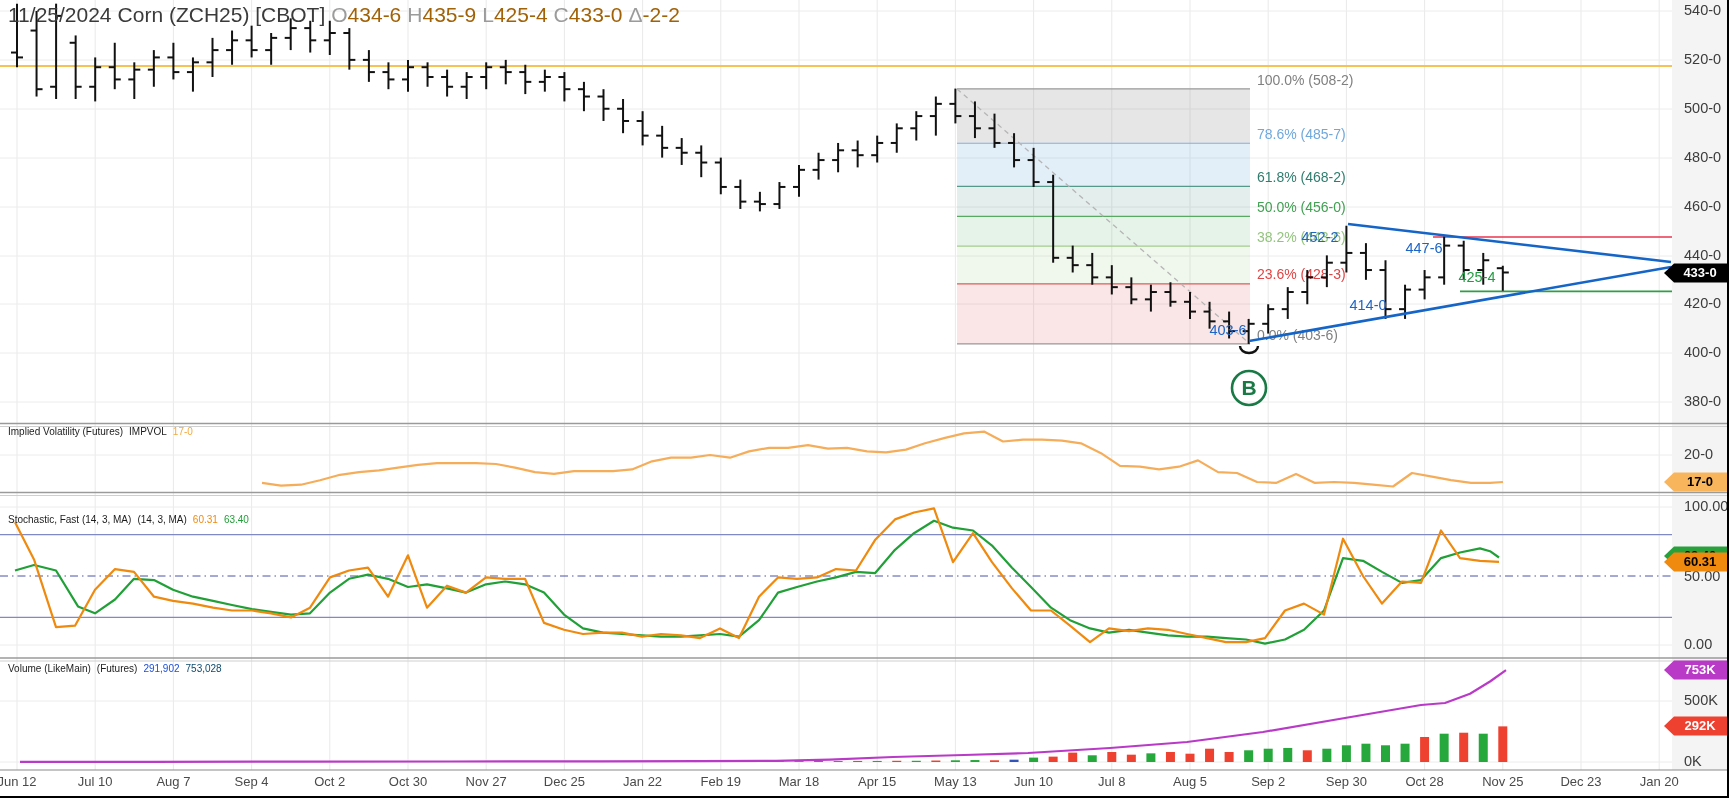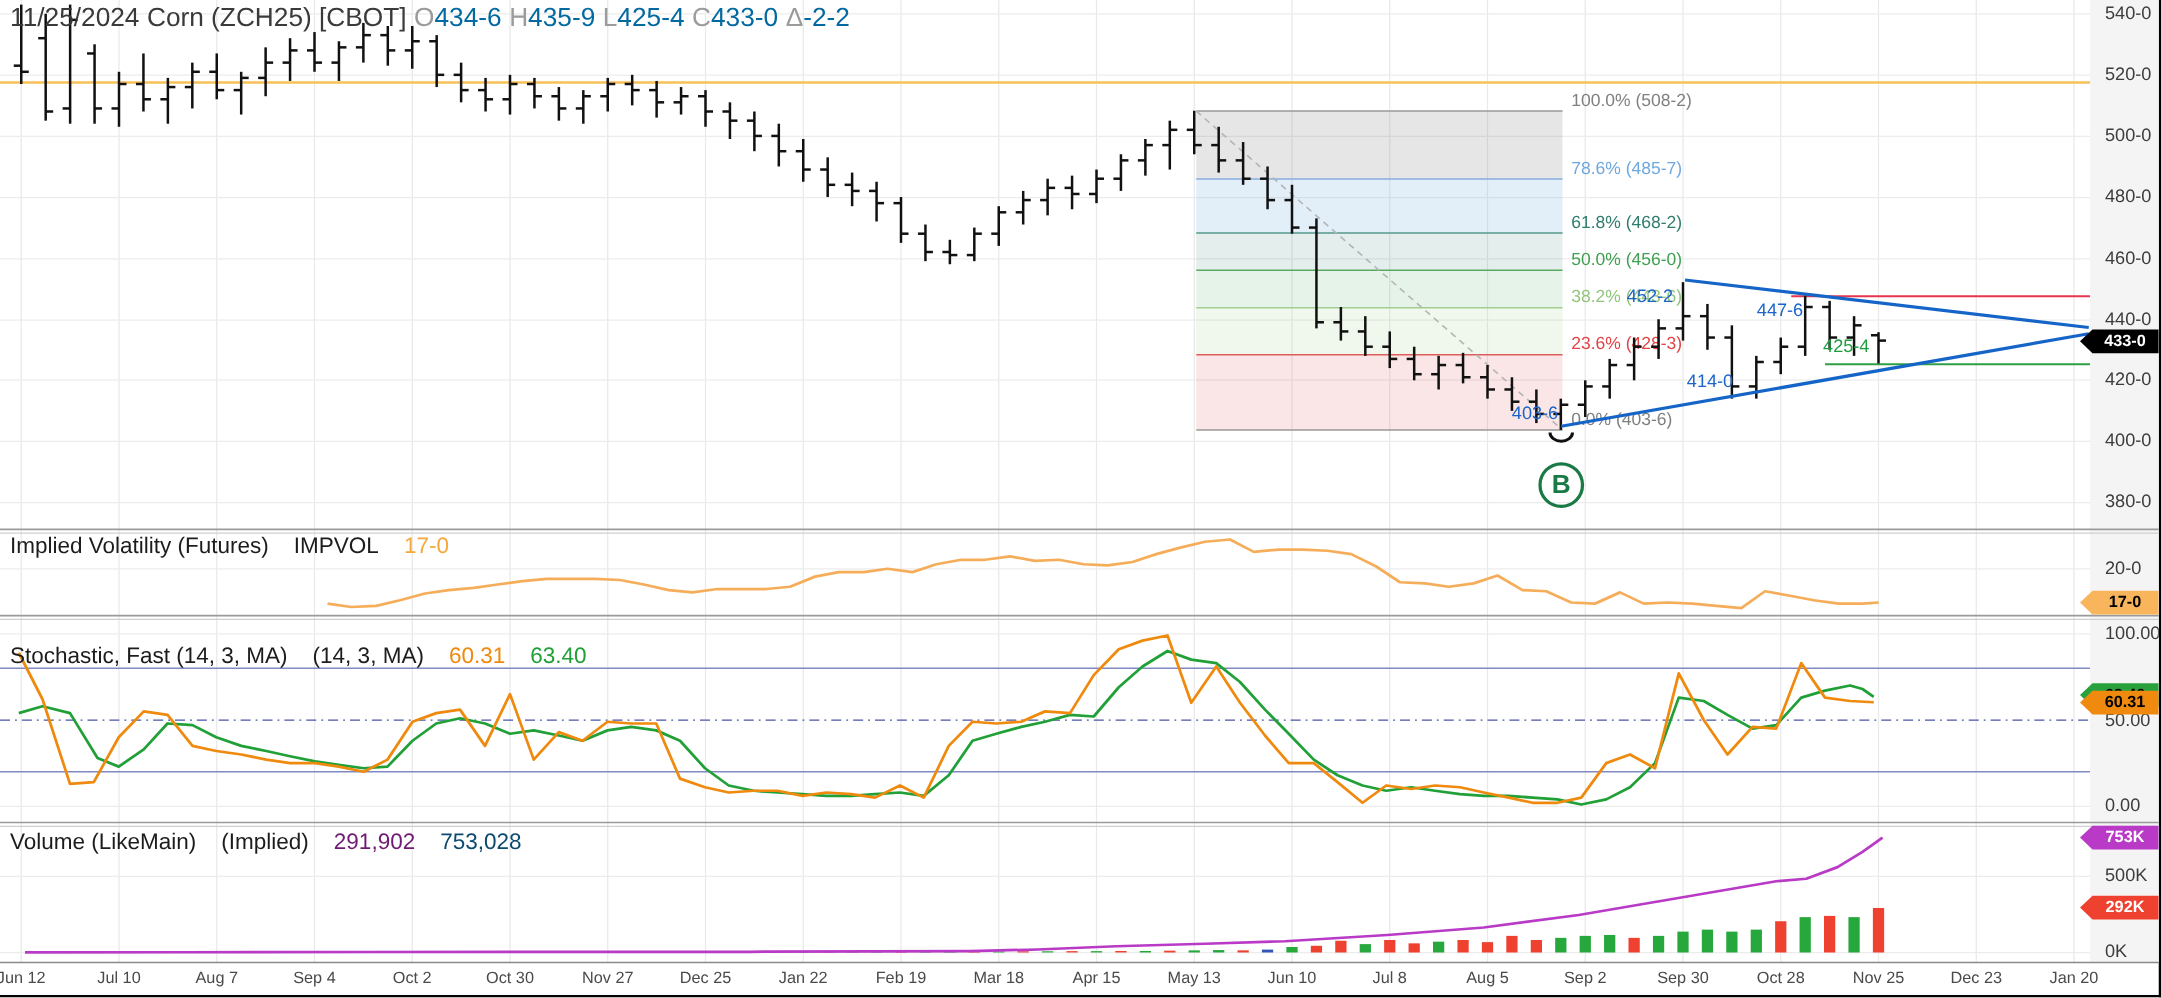--- a/index.html
+++ b/index.html
@@ -1,27 +1,27 @@
 <!DOCTYPE html>
 <html><head>
 <meta charset="utf-8">
 <style>
   html,body{margin:0;padding:0;background:#fff;}
   .chart{position:relative;width:1729px;height:798px;background:#fff;
     font-family:"Liberation Sans",sans-serif;overflow:hidden;
     border-right:2px solid #000;border-bottom:2px solid #000;box-sizing:border-box;}
   #plot{position:absolute;left:0;top:0;}
   .titlebar{position:absolute;left:8px;top:3px;font-size:21px;color:#3a3a3a;display:flex;gap:6px;white-space:nowrap;z-index:5;}
-  .ptitle{position:absolute;left:8px;font-size:18px;color:#1c1c1c;display:flex;gap:20px;white-space:nowrap;z-index:5;}
+  .ptitle{position:absolute;left:8px;font-size:10px;color:#1c1c1c;display:flex;gap:6px;white-space:nowrap;z-index:5;}
   .lbl{color:#9b9b9b;}
-  .val{color:#0369a1;}
+  .val{color:#a16207;}
   .v-iv{color:#f5a93c;}
   .v-k{color:#ef8a0e;}
   .v-d{color:#21a038;}
-  .v-red{color:#701a75;}
+  .v-red{color:#1d4ed8;}
   .v-purple{color:#0c4a6e;}
   text{font-family:"Liberation Sans",sans-serif;}
 </style>
 </head>
 <body>
 
 <div class="chart">
   <svg id="plot" width="1729" height="798">
       <rect x="1672" y="0" width="57" height="770" fill="#f4f4f4"></rect>
       <line x1="17" y1="0" x2="17" y2="770" stroke="#e9e9e9" stroke-width="1"></line>
@@ -453,17 +453,17 @@
 
   <div class="ptitle" style="top:514px">
     <span>Stochastic, Fast (14, 3, MA)</span>
     <span>(14, 3, MA)</span>
     <span class="v-k">60.31</span>
     <span class="v-d">63.40</span>
   </div>
 
   <div class="ptitle" style="top:663px">
     <span>Volume (LikeMain)</span>
-    <span>(Implied)</span>
+    <span>(Futures)</span>
     <span class="v-red">291,902</span>
     <span class="v-purple">753,028</span>
   </div>
 </div>
 
 </body></html>

